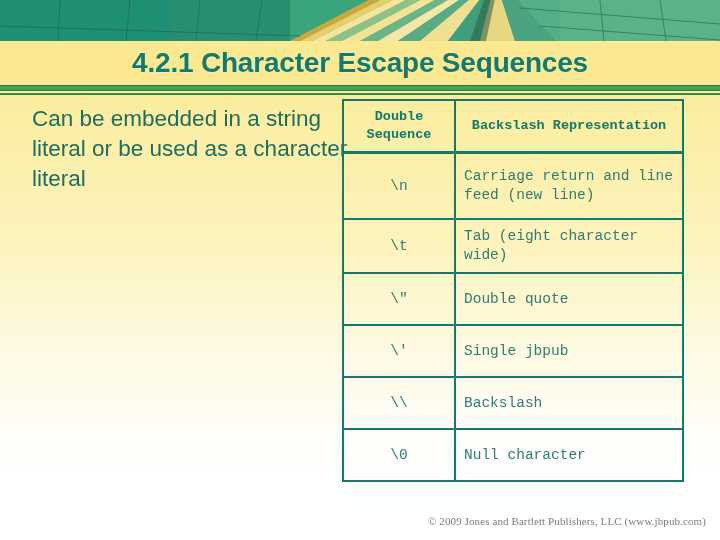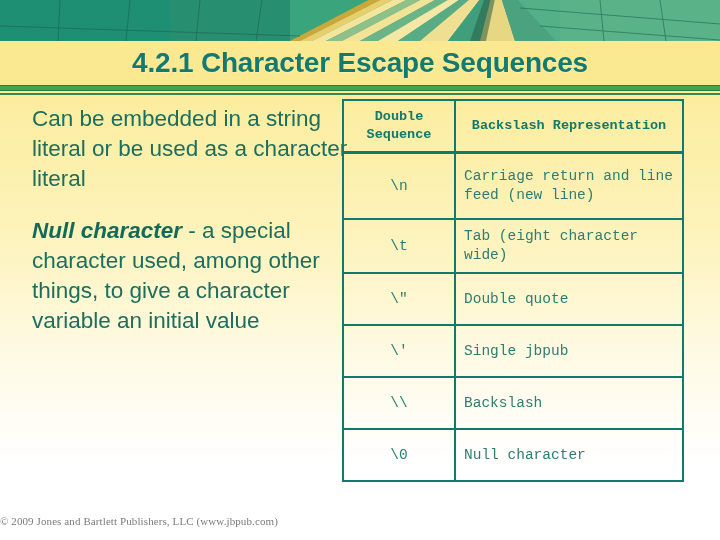--- a/index.html
+++ b/index.html
@@ -169,20 +169,21 @@
   .row-tall td { height: 52px; }
   .row-med  td { height: 40px; }
   .row-std  td { height: 38px; }
 
   
   .footer {
     position: absolute;
     left: 0;
     top: 511px;
     width: 720px;
+    text-align: right;
     padding-right: 14px;
     box-sizing: border-box;
   }
   .footer-text {
     font-family: "Liberation Serif", serif;
     font-size: 11px;
     color: #7b7b7b;
     letter-spacing: 0.1px;
   }
 </style>
@@ -244,21 +245,20 @@
     <div class="slide-title">4.2.1 Character Escape Sequences</div>
   </div>
 
   <div class="rule-wrap">
     <div class="rule-thick"></div>
     <div class="rule-thin"></div>
   </div>
 
   <div class="body-col">
     <p class="para first">Can be embedded in a string literal or be used as a character literal</p>
-    <p class="para"><span class="emph">Null character</span><span> - a special character used, among other things, to give a character variable an initial value</span></p>
   </div>
 
   <table class="esc-table">
     <colgroup>
       <col class="col-seq">
       <col class="col-rep">
     </colgroup>
     <thead>
       <tr>
         <th>Double Sequence</th>

